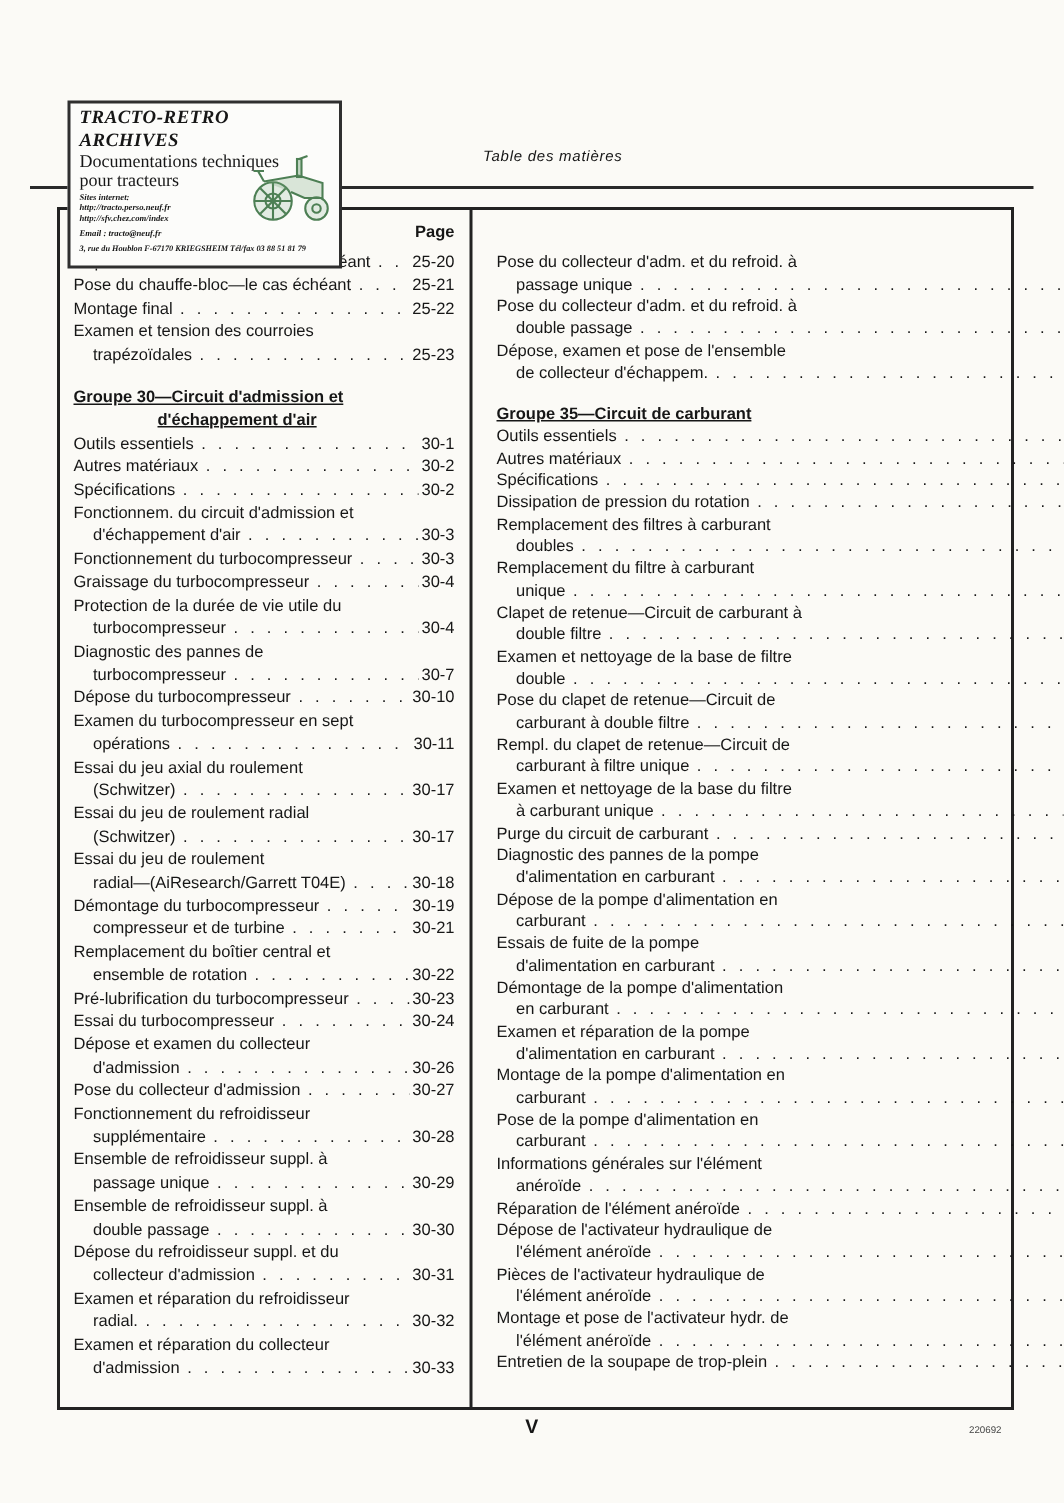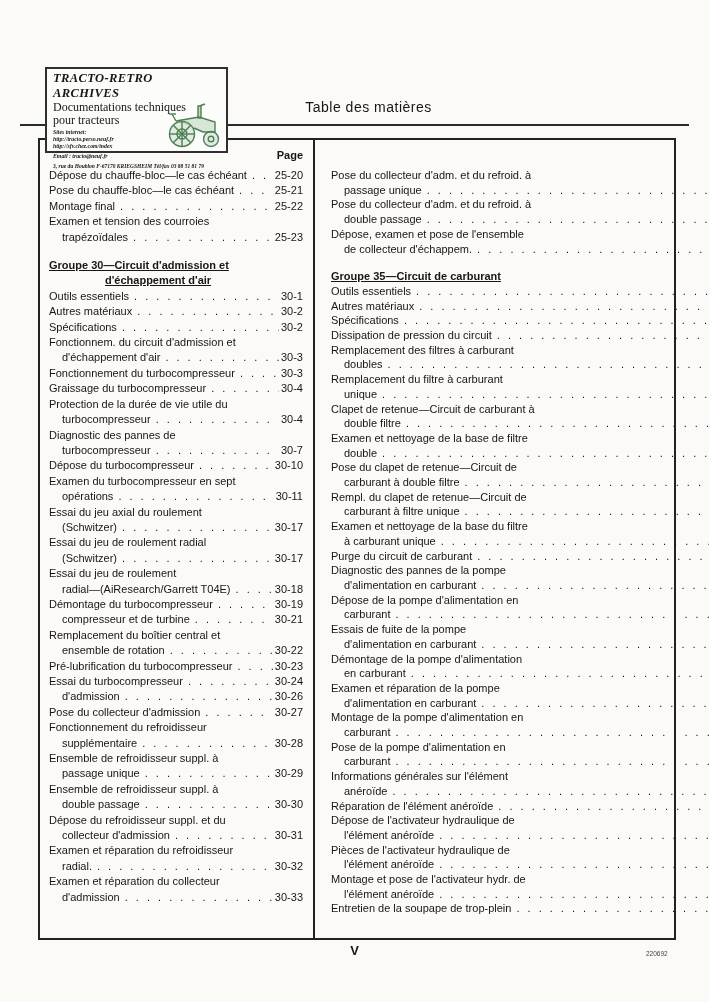--- a/index.html
+++ b/index.html
@@ -5,25 +5,25 @@
   html,body { margin:0; padding:0; }
   body {
     width:709px; height:1002px; position:relative;
     background:#fbfaf6; color:#161616;
     font-family:"Liberation Sans", sans-serif;
     overflow:hidden;
   }
   .top-rule { position:absolute; left:20px; width:669px; top:124px; height:2px; background:#2a2a2a; }
   .page-title {
     position:absolute; top:99px; left:0; right:0; text-align:center;
-    font-size:14px; letter-spacing:.5px; z-index:1;padding-left:28px;
+    font-style:italic; font-size:10px; letter-spacing:.5px; z-index:1;padding-left:28px;
   }
   
   .stamp {
-    position:absolute; left:45px; top:67px; width:183px; height:86px;
+    position:absolute; left:45px; top:67px; width:183px; height:112px;
     background:#fcfcfa; border:2px solid #2f2f2f; box-sizing:border-box;
     padding:2px 5px 2px 6px; z-index:3;
     font-family:"Liberation Serif", serif;
   }
   .stamp-title { font-size:12.5px; font-style:italic; font-weight:700; letter-spacing:.4px; }
   .stamp-sub { font-size:12px; line-height:13px; }
   .stamp-small { font-size:5.8px; font-style:italic; line-height:7px; margin-top:2px; font-weight:700; }
   .stamp-email { margin-top:3px; }
   .stamp-address { font-size:5.5px; font-style:italic; margin-top:3px; white-space:nowrap; font-weight:700; }
   .tractor { position:absolute; right:3px; top:33px; }
@@ -251,20 +251,21 @@
           </div>
         </div>
         <div class="entry">
           <div class="line-flex">
             <span class="txt">Essai du turbocompresseur</span>
             <span class="dots">. . . . . . . . . . . . . . . . . . . . . . . . . . . . . . . . . . . . . . . . . . . . . . . . . . . . . . . . . . . . . . . . . . . . . . . . . . . . . . . . . . . . . . . . . . . . . . . . . . . . </span>
             <span class="page-ref">30-24</span>
           </div>
         </div>
         <div class="entry">
+          <div>Dépose et examen du collecteur</div>
           <div class="cont line-flex">
             <span class="txt">d'admission</span>
             <span class="dots">. . . . . . . . . . . . . . . . . . . . . . . . . . . . . . . . . . . . . . . . . . . . . . . . . . . . . . . . . . . . . . . . . . . . . . . . . . . . . . . . . . . . . . . . . . . . . . . . . . . . </span>
             <span class="page-ref">30-26</span>
           </div>
         </div>
         <div class="entry">
           <div class="line-flex">
             <span class="txt">Pose du collecteur d'admission</span>
             <span class="dots">. . . . . . . . . . . . . . . . . . . . . . . . . . . . . . . . . . . . . . . . . . . . . . . . . . . . . . . . . . . . . . . . . . . . . . . . . . . . . . . . . . . . . . . . . . . . . . . . . . . . </span>
@@ -361,21 +362,21 @@
           </div>
         </div>
         <div class="entry">
           <div class="line-flex">
             <span class="txt">Spécifications</span>
             <span class="dots">. . . . . . . . . . . . . . . . . . . . . . . . . . . . . . . . . . . . . . . . . . . . . . . . . . . . . . . . . . . . . . . . . . . . . . . . . . . . . . . . . . . . . . . . . . . . . . . . . . . . </span>
           </div>
         </div>
         <div class="entry">
           <div class="line-flex">
-            <span class="txt">Dissipation de pression du circuit</span>
+            <span class="txt">Dissipation de pression du rotation</span>
             <span class="dots">. . . . . . . . . . . . . . . . . . . . . . . . . . . . . . . . . . . . . . . . . . . . . . . . . . . . . . . . . . . . . . . . . . . . . . . . . . . . . . . . . . . . . . . . . . . . . . . . . . . . </span>
           </div>
         </div>
         <div class="entry">
           <div>Remplacement des filtres à carburant</div>
           <div class="cont line-flex">
             <span class="txt">doubles</span>
             <span class="dots">. . . . . . . . . . . . . . . . . . . . . . . . . . . . . . . . . . . . . . . . . . . . . . . . . . . . . . . . . . . . . . . . . . . . . . . . . . . . . . . . . . . . . . . . . . . . . . . . . . . . </span>
           </div>
         </div>

